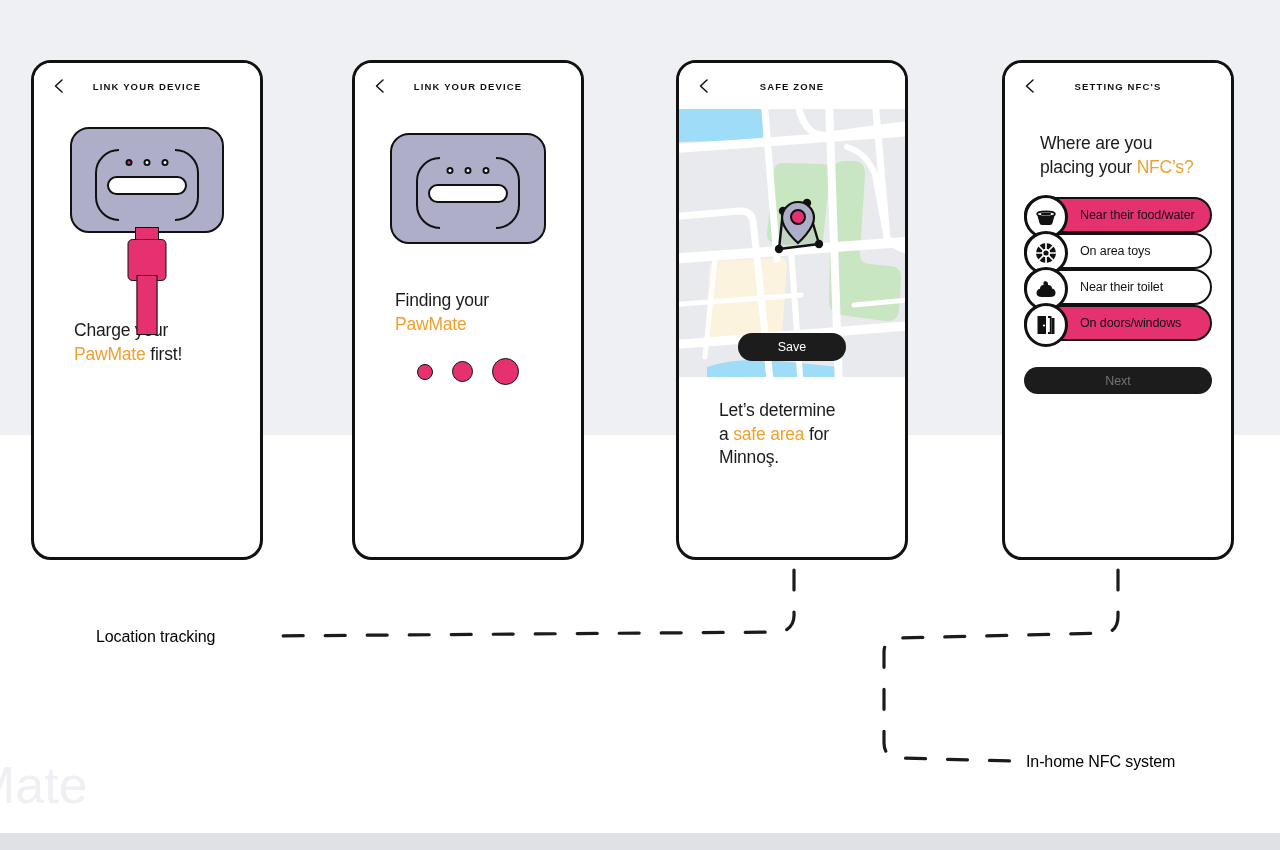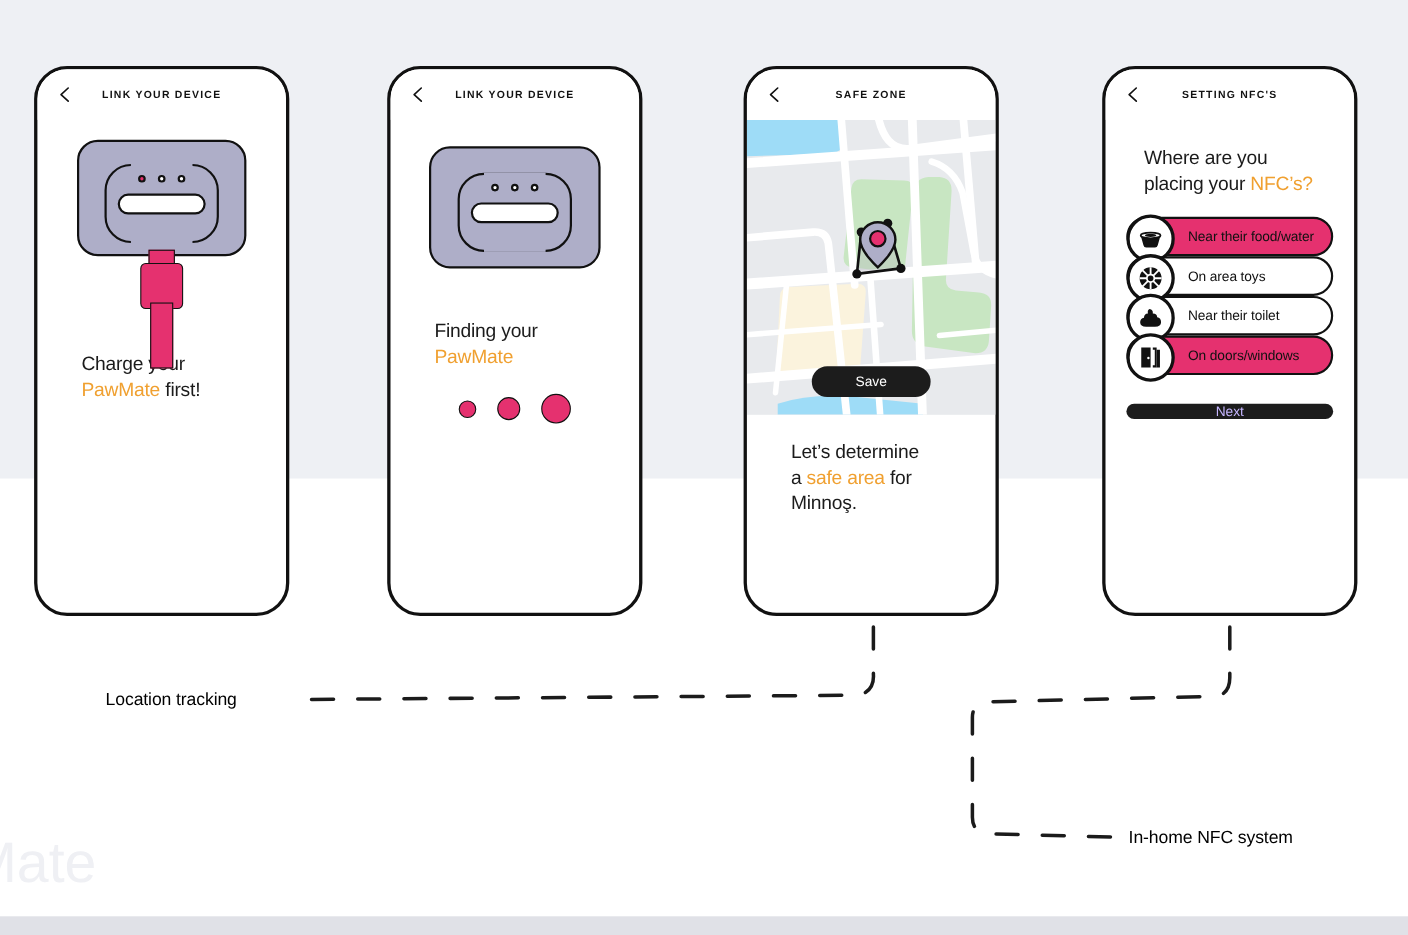--- a/index.html
+++ b/index.html
@@ -15,21 +15,21 @@
   #watermark{
     position:absolute;left:-28px;top:755px;
     font-size:52px;color:#eff0f4;letter-spacing:0px;
     font-family:"Liberation Sans", sans-serif;
     user-select:none;white-space:nowrap;
   }
 
   
   .phone{
     position:absolute;top:60px;width:232px;height:500px;
-    background:#ffffff;border:3.5px solid #111;border-radius:30px;
+    background:#ffffff;border:3.5px solid #111;border-radius:20px;
     overflow:hidden;box-sizing:border-box;
   }
   #phone-1{left:31px;}
   #phone-2{left:352px;}
   #phone-3{left:676px;}
   #phone-4{left:1002px;}
 
   .phone-header{
     position:relative;height:46px;display:flex;align-items:center;
     background:#fff;z-index:5;
@@ -128,22 +128,22 @@
     display:flex;align-items:center;box-sizing:border-box;background:#fff;cursor:pointer;
   }
   .opt.sel{background:#e5316f;}
   .opt-icon{
     position:absolute;left:-2px;top:-4px;width:44px;height:44px;border-radius:50%;
     background:#fff;border:3.2px solid #111;box-sizing:border-box;
     display:flex;align-items:center;justify-content:center;
   }
   .opt-label{margin-left:54px;font-size:12.5px;color:#111;letter-spacing:-0.1px;}
   .next-btn{
-    margin:26px 19px 0;height:14px;background:#1c1c1c;border-radius:17px;
-    display:flex;align-items:center;justify-content:center;color:#c4b5fd;font-size:12.5px;
+    margin:26px 19px 0;height:27px;background:#1c1c1c;border-radius:17px;
+    display:flex;align-items:center;justify-content:center;color:#737373;font-size:12.5px;
     cursor:pointer;
   }
 
   
   #annot-layer{position:absolute;left:0;top:0;width:1280px;height:850px;pointer-events:none;}
   .annot-label{
     position:absolute;font-size:16px;color:#000000;letter-spacing:-0.1px;white-space:nowrap;
   }
   #label-location{left:96px;top:628px;}
   #label-nfc{left:1026px;top:753px;}

